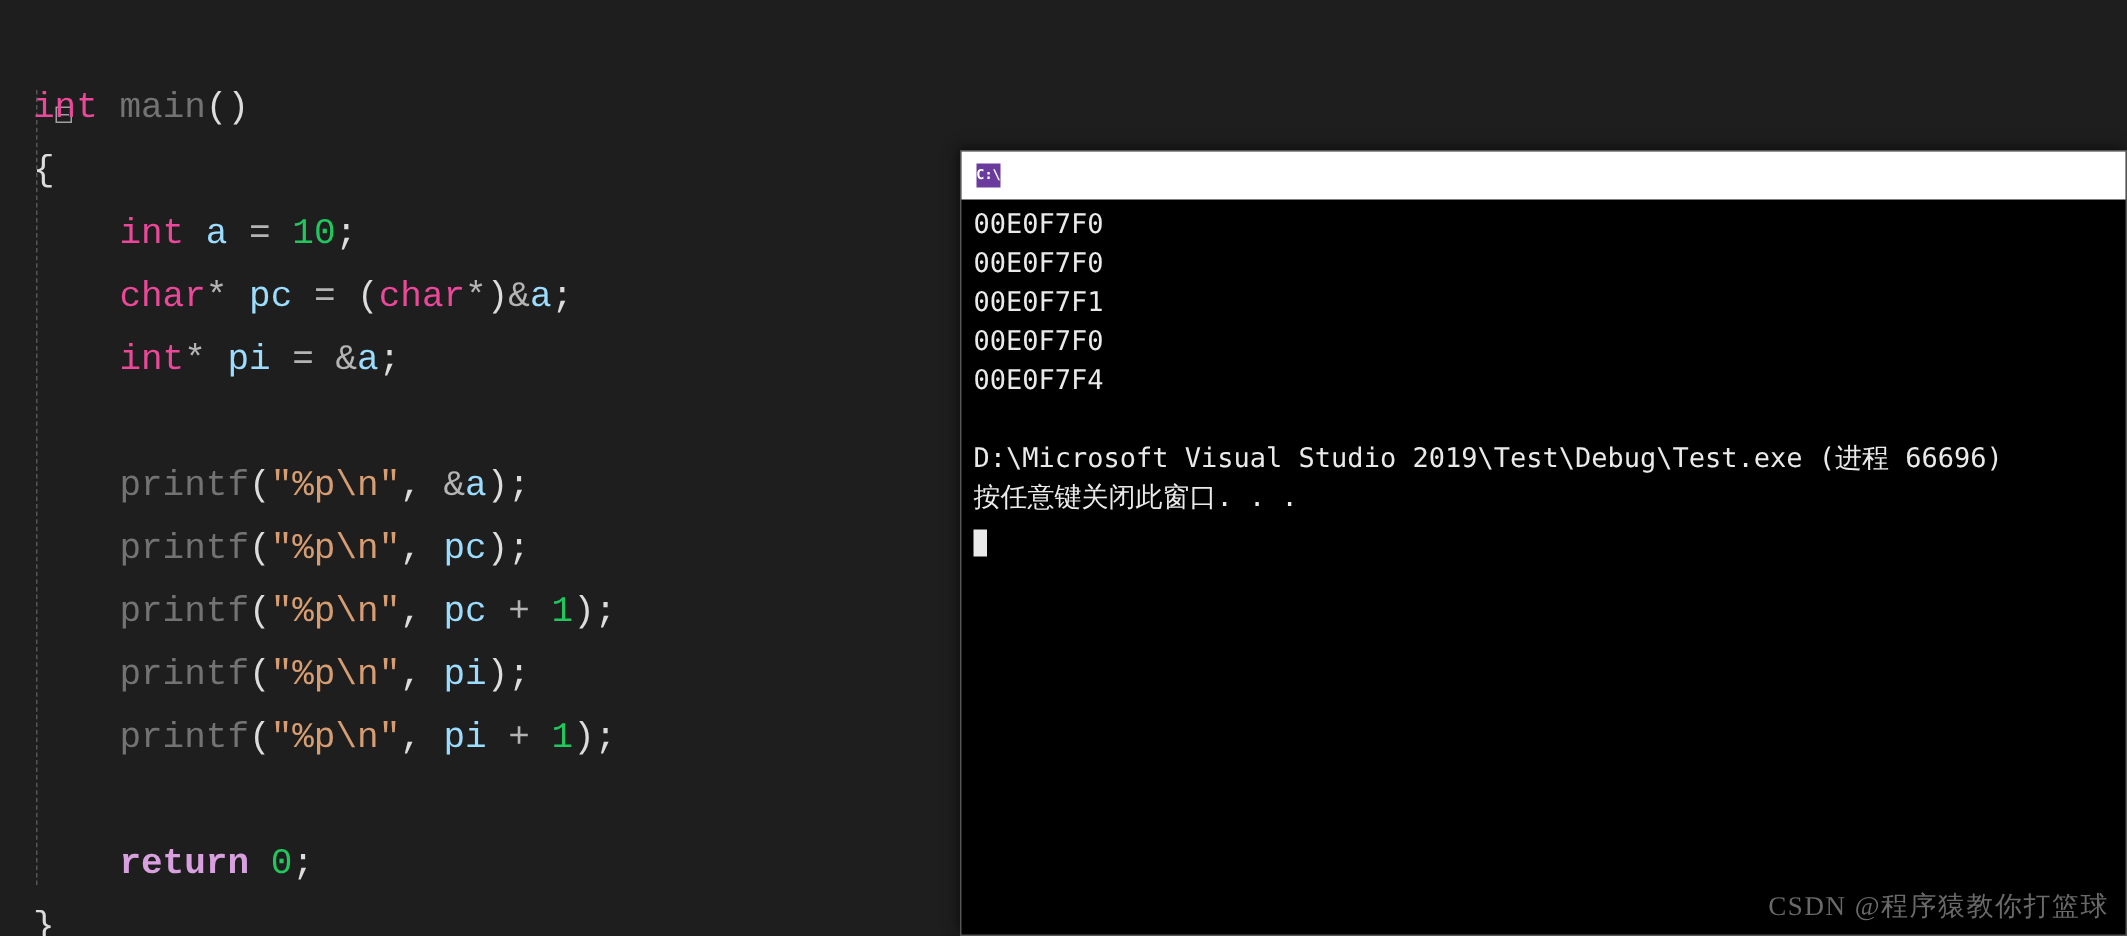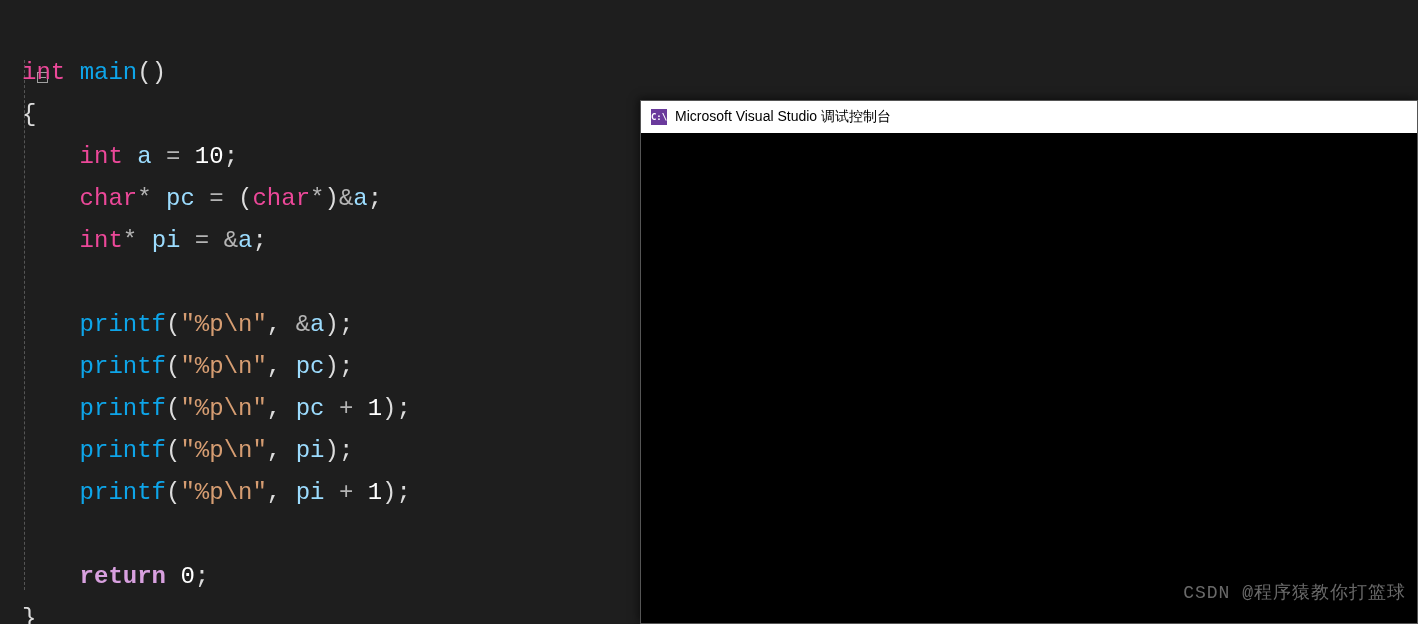--- a/index.html
+++ b/index.html
@@ -51,22 +51,22 @@
     width: 0;
     border-left: 1px dashed #555;
   }
   .code {
     position: absolute;
     left: 22px;
     top: 10px;
     color: #d4d4d4;
   }
   .kw { color: #ec4899; }
-  .fn { color: #0ea5e9; }
-  .num { color: #ffffff; }
+  .fn { color: #737373; }
+  .num { color: #22c55e; }
   .str { color: #d69d72; }
   .op { color: #b4b4b4; }
   .id { color: #9cdcfe; }
   .plain { color: #dcdcdc; }
   .return { color: #d8a0df; font-weight: bold; }
   .paren { color: #dcdcdc; }
 
   .console {
     position: absolute;
     left: 640px;
@@ -111,24 +111,24 @@
   .cursor {
     display: inline-block;
     width: 9px;
     height: 18px;
     background: #eaeaea;
     vertical-align: bottom;
   }
   .watermark {
     position: absolute;
     right: 12px;
-    bottom: 20px;
+    bottom: 8px;
     color: #bfbfbf;
     opacity: 0.55;
-    font-family: Liberation Mono, monospace;
+    font-family: Liberation Serif, serif;
     font-size: 18px;
     letter-spacing: 1px;
   }
 </style>
 </head>
 <body>
 
 <div class="editor">
   <div class="gutter">
     <span class="fold-box"></span>
@@ -147,17 +147,25 @@
 <span>    </span><span class="fn">printf</span><span class="paren">(</span><span class="str">"%p\n"</span><span class="plain">,</span> <span class="id">pi</span><span class="paren">)</span><span class="plain">;</span>
 <span>    </span><span class="fn">printf</span><span class="paren">(</span><span class="str">"%p\n"</span><span class="plain">,</span> <span class="id">pi</span> <span class="op">+</span> <span class="num">1</span><span class="paren">)</span><span class="plain">;</span>
 
 <span>    </span><span class="return">return</span> <span class="num">0</span><span class="plain">;</span>
 <span class="paren">}</span></div>
 </div>
 
 <div class="console">
   <div class="titlebar">
     <span class="icon">C:\</span>
-    <span>Microsoft Visual Studio 调试控制台</span>
   </div>
+  <div class="console-body"><span>00E0F7F0</span>
+<span>00E0F7F0</span>
+<span>00E0F7F1</span>
+<span>00E0F7F0</span>
+<span>00E0F7F4</span>
+<span></span>
+<span>D:\Microsoft Visual Studio 2019\Test\Debug\Test.exe (进程 66696)</span>
+<span>按任意键关闭此窗口. . .</span>
+<span class="cursor"></span></div>
 </div>
 
 <div class="watermark">CSDN @程序猿教你打篮球</div>
 
 </body></html>

